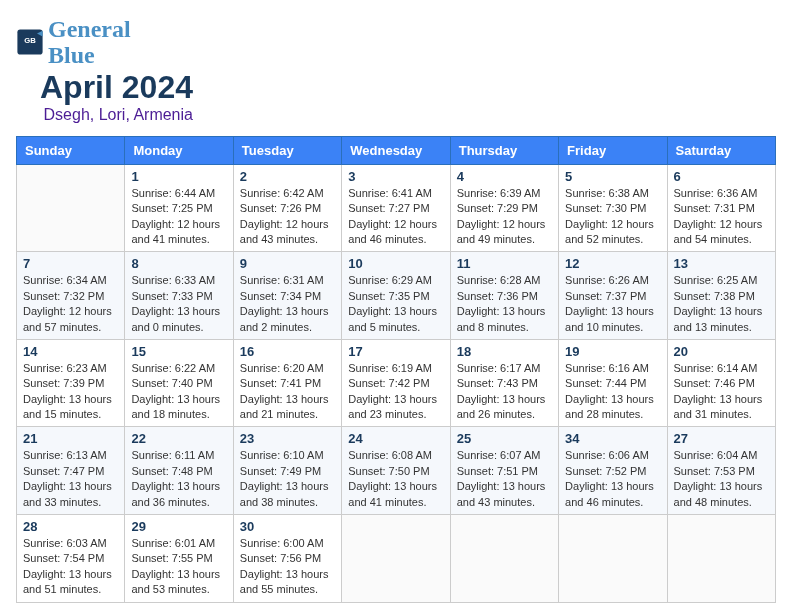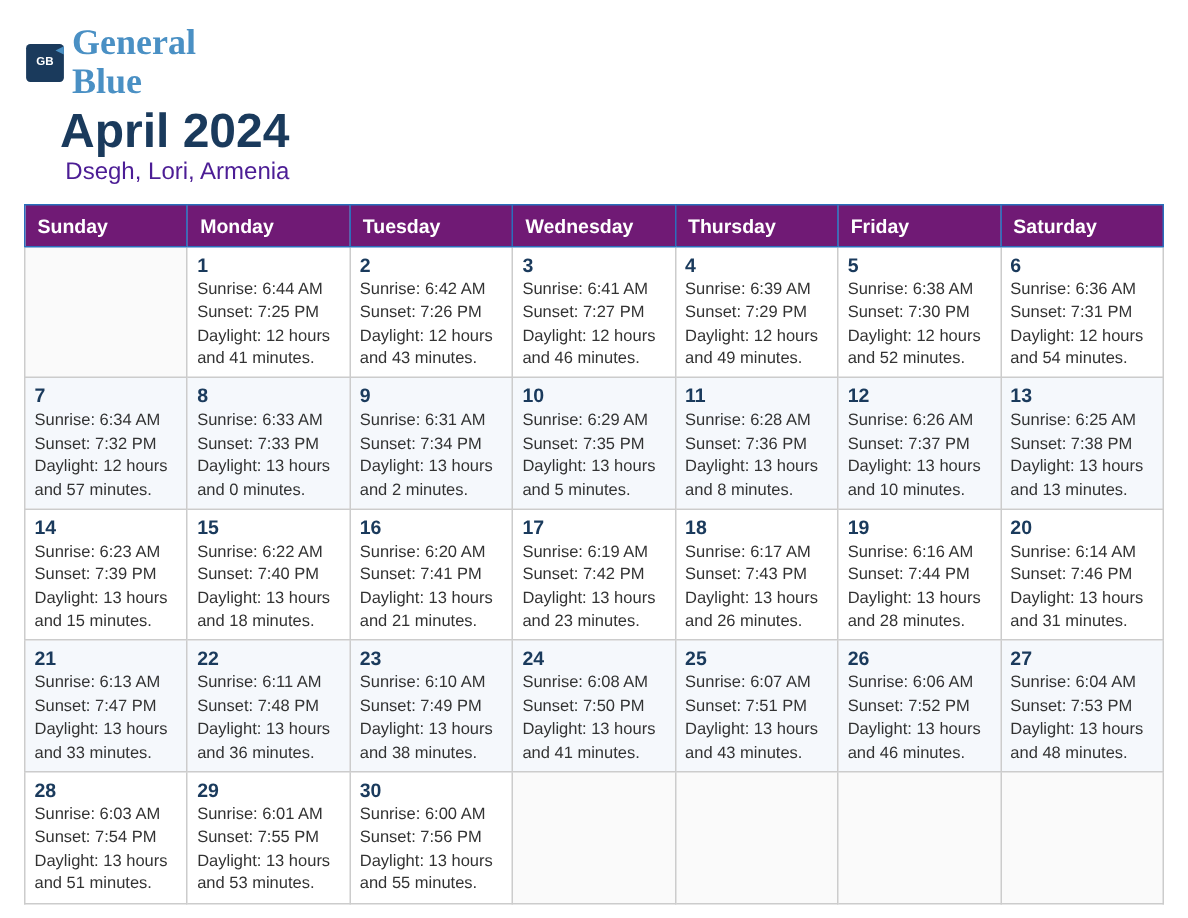--- a/index.html
+++ b/index.html
@@ -48,21 +48,21 @@
     .location {
       font-size: 16px;
       color: #4c1d95;
     }
     table {
       width: 100%;
       border-collapse: collapse;
       font-size: 11px;
     }
     thead tr th {
-      background-color: #701a75;
+      background-color: #3b82f6;
       color: #fff;
       text-align: left;
       padding: 6px 8px;
       font-size: 13px;
       font-weight: bold;
       border: 1px solid #2a6fbb;
     }
     tbody tr td {
       border: 1px solid #ccc;
       vertical-align: top;
@@ -228,21 +228,21 @@
         </td>
         <td>
           <span class="day-num">24</span>
           <div class="day-info">Sunrise: 6:08 AM<br>Sunset: 7:50 PM<br>Daylight: 13 hours<br>and 41 minutes.</div>
         </td>
         <td>
           <span class="day-num">25</span>
           <div class="day-info">Sunrise: 6:07 AM<br>Sunset: 7:51 PM<br>Daylight: 13 hours<br>and 43 minutes.</div>
         </td>
         <td>
-          <span class="day-num">26</span>
+          <span class="day-num">34</span>
           <div class="day-info">Sunrise: 6:06 AM<br>Sunset: 7:52 PM<br>Daylight: 13 hours<br>and 46 minutes.</div>
         </td>
         <td>
           <span class="day-num">27</span>
           <div class="day-info">Sunrise: 6:04 AM<br>Sunset: 7:53 PM<br>Daylight: 13 hours<br>and 48 minutes.</div>
         </td>
       </tr>
       <tr>
         <td>
           <span class="day-num">28</span>

